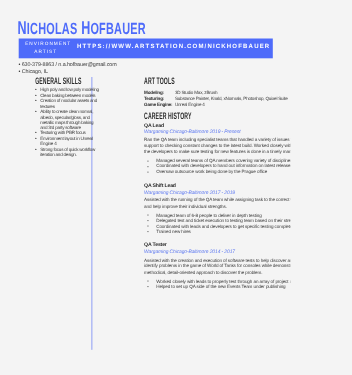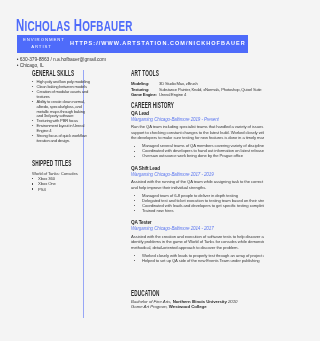--- a/index.html
+++ b/index.html
@@ -86,29 +86,20 @@
     <ul class="skills">
         <li>High poly and low poly modeling</li>
         <li>Clean baking between models</li>
         <li>Creation of modular assets and textures</li>
         <li>Ability to create clean normal, albedo, specular/gloss, and metallic maps through baking and 3rd party software</li>
         <li>Texturing with PBR focus</li>
         <li>Environment layout in Unreal Engine 4</li>
         <li>Strong focus of quick workflow iteration and design.</li>
       </ul>
 
-    <div class="shipped">
-      <h2>Shipped Titles</h2>
-      <div class="sub">World of Tanks: Consoles</div>
-      <ul>
-          <li>Xbox 360</li>
-          <li>Xbox One</li>
-          <li>PS4</li>
-        </ul>
-    </div>
   </div>
 
   <div class="col-r">
     <h2>Art Tools</h2>
     <div class="tools">
         <div class="row">
           <div class="k">Modeling:</div>
           <div class="v">3D Studio Max, zBrush</div>
         </div>
         <div class="row">
@@ -150,21 +141,14 @@
             <div class="m">Wargaming Chicago-Baltimore 2014 - 2017</div>
             <div class="d">Assisted with the creation and execution of software tests to help discover and identify problems in the game of World of Tanks for consoles while demonstrating methodical, detail-oriented approach to discover the problem.</div>
             <ul>
               <li>Worked closely with leads to properly test through an array of project areas</li>
               <li>Helped to set up QA side of the new Events Team under publishing</li>
             </ul>
           </div>
         </div>
     </div>
 
-    <div class="education">
-      <h2>Education</h2>
-      <div>
-          <div class="line"><i>Bachelor of Fine Arts, </i><b>Northern Illinois University</b><i> 2010</i></div>
-          <div class="line"><i>Game Art Program, </i><b>Westwood College</b></div>
-        </div>
-    </div>
   </div>
 </div>
 
 </body></html>

